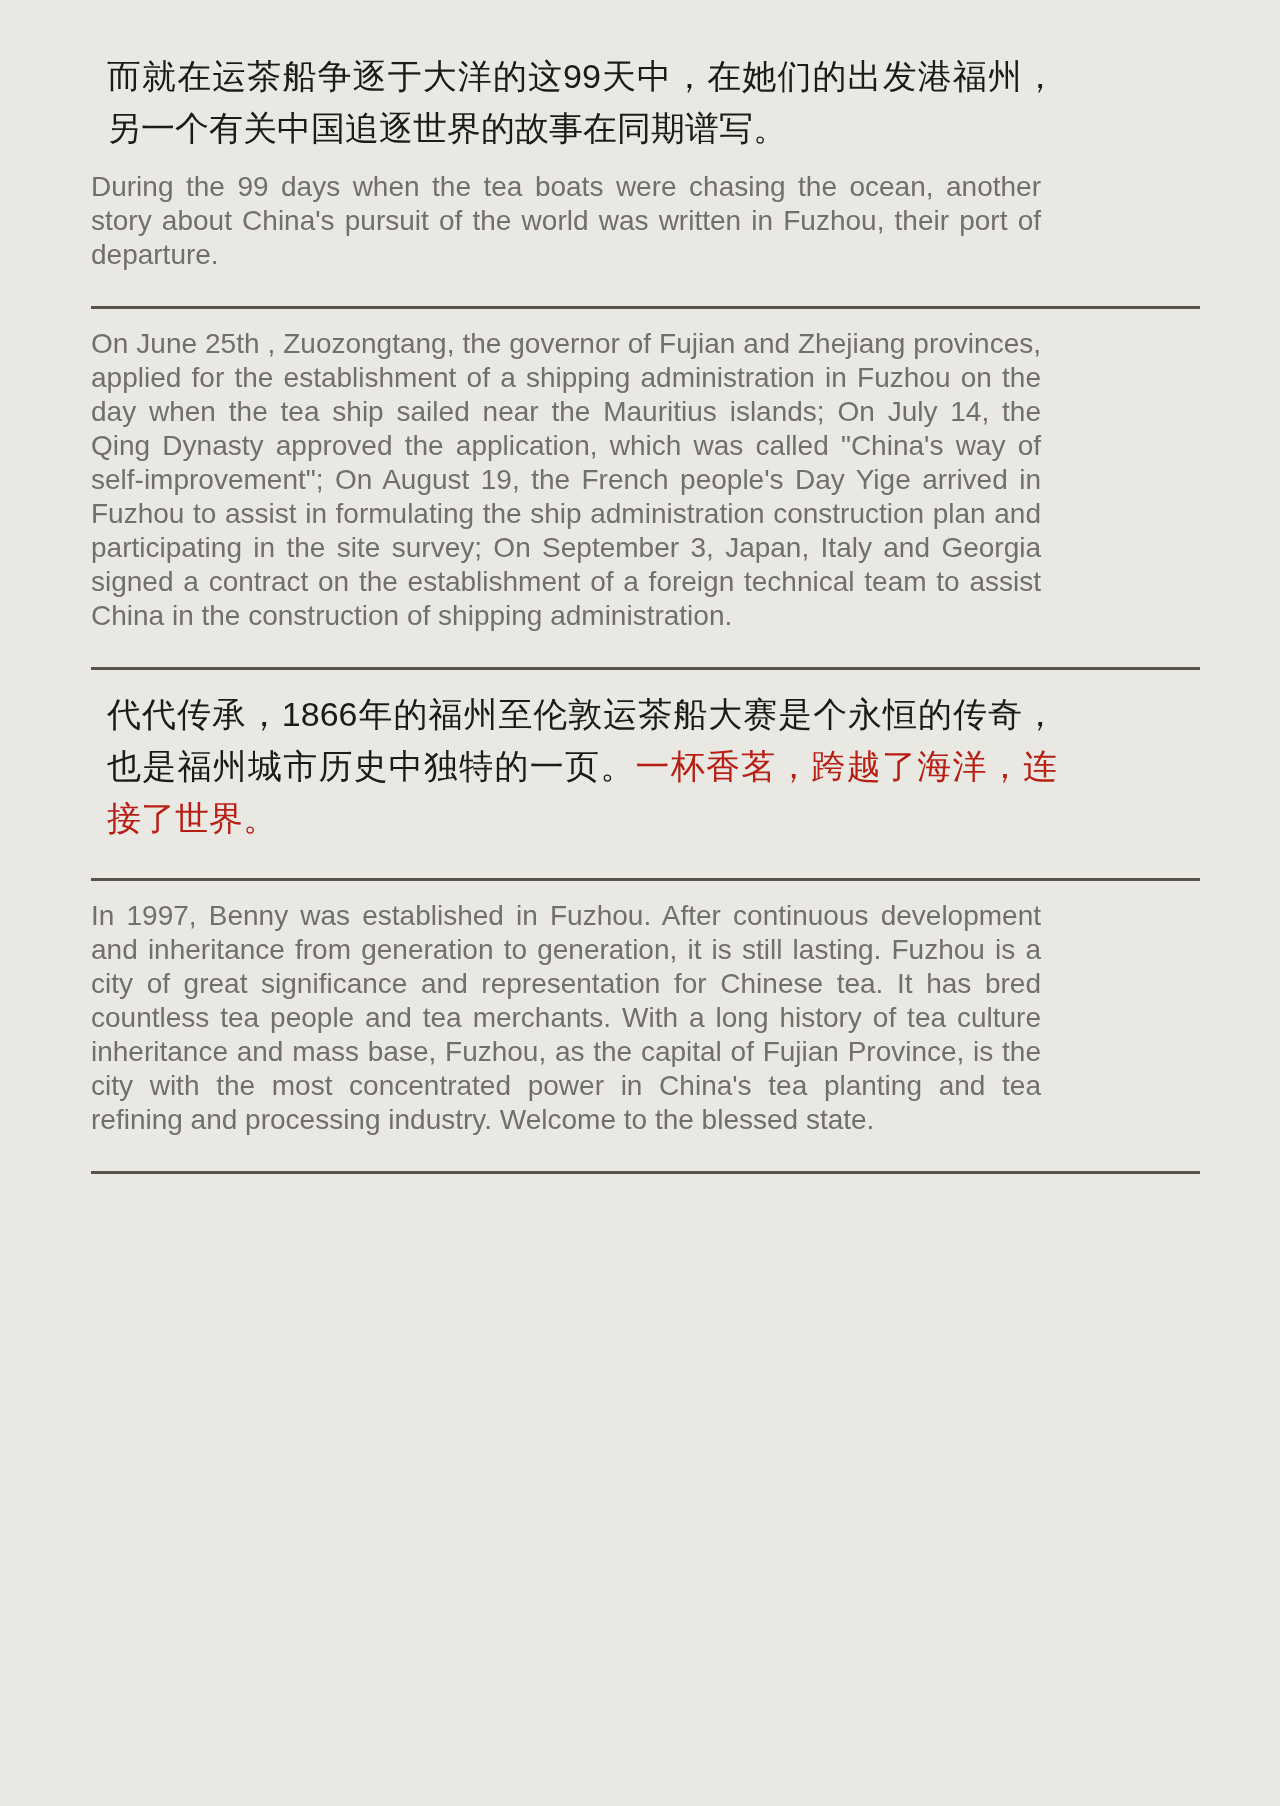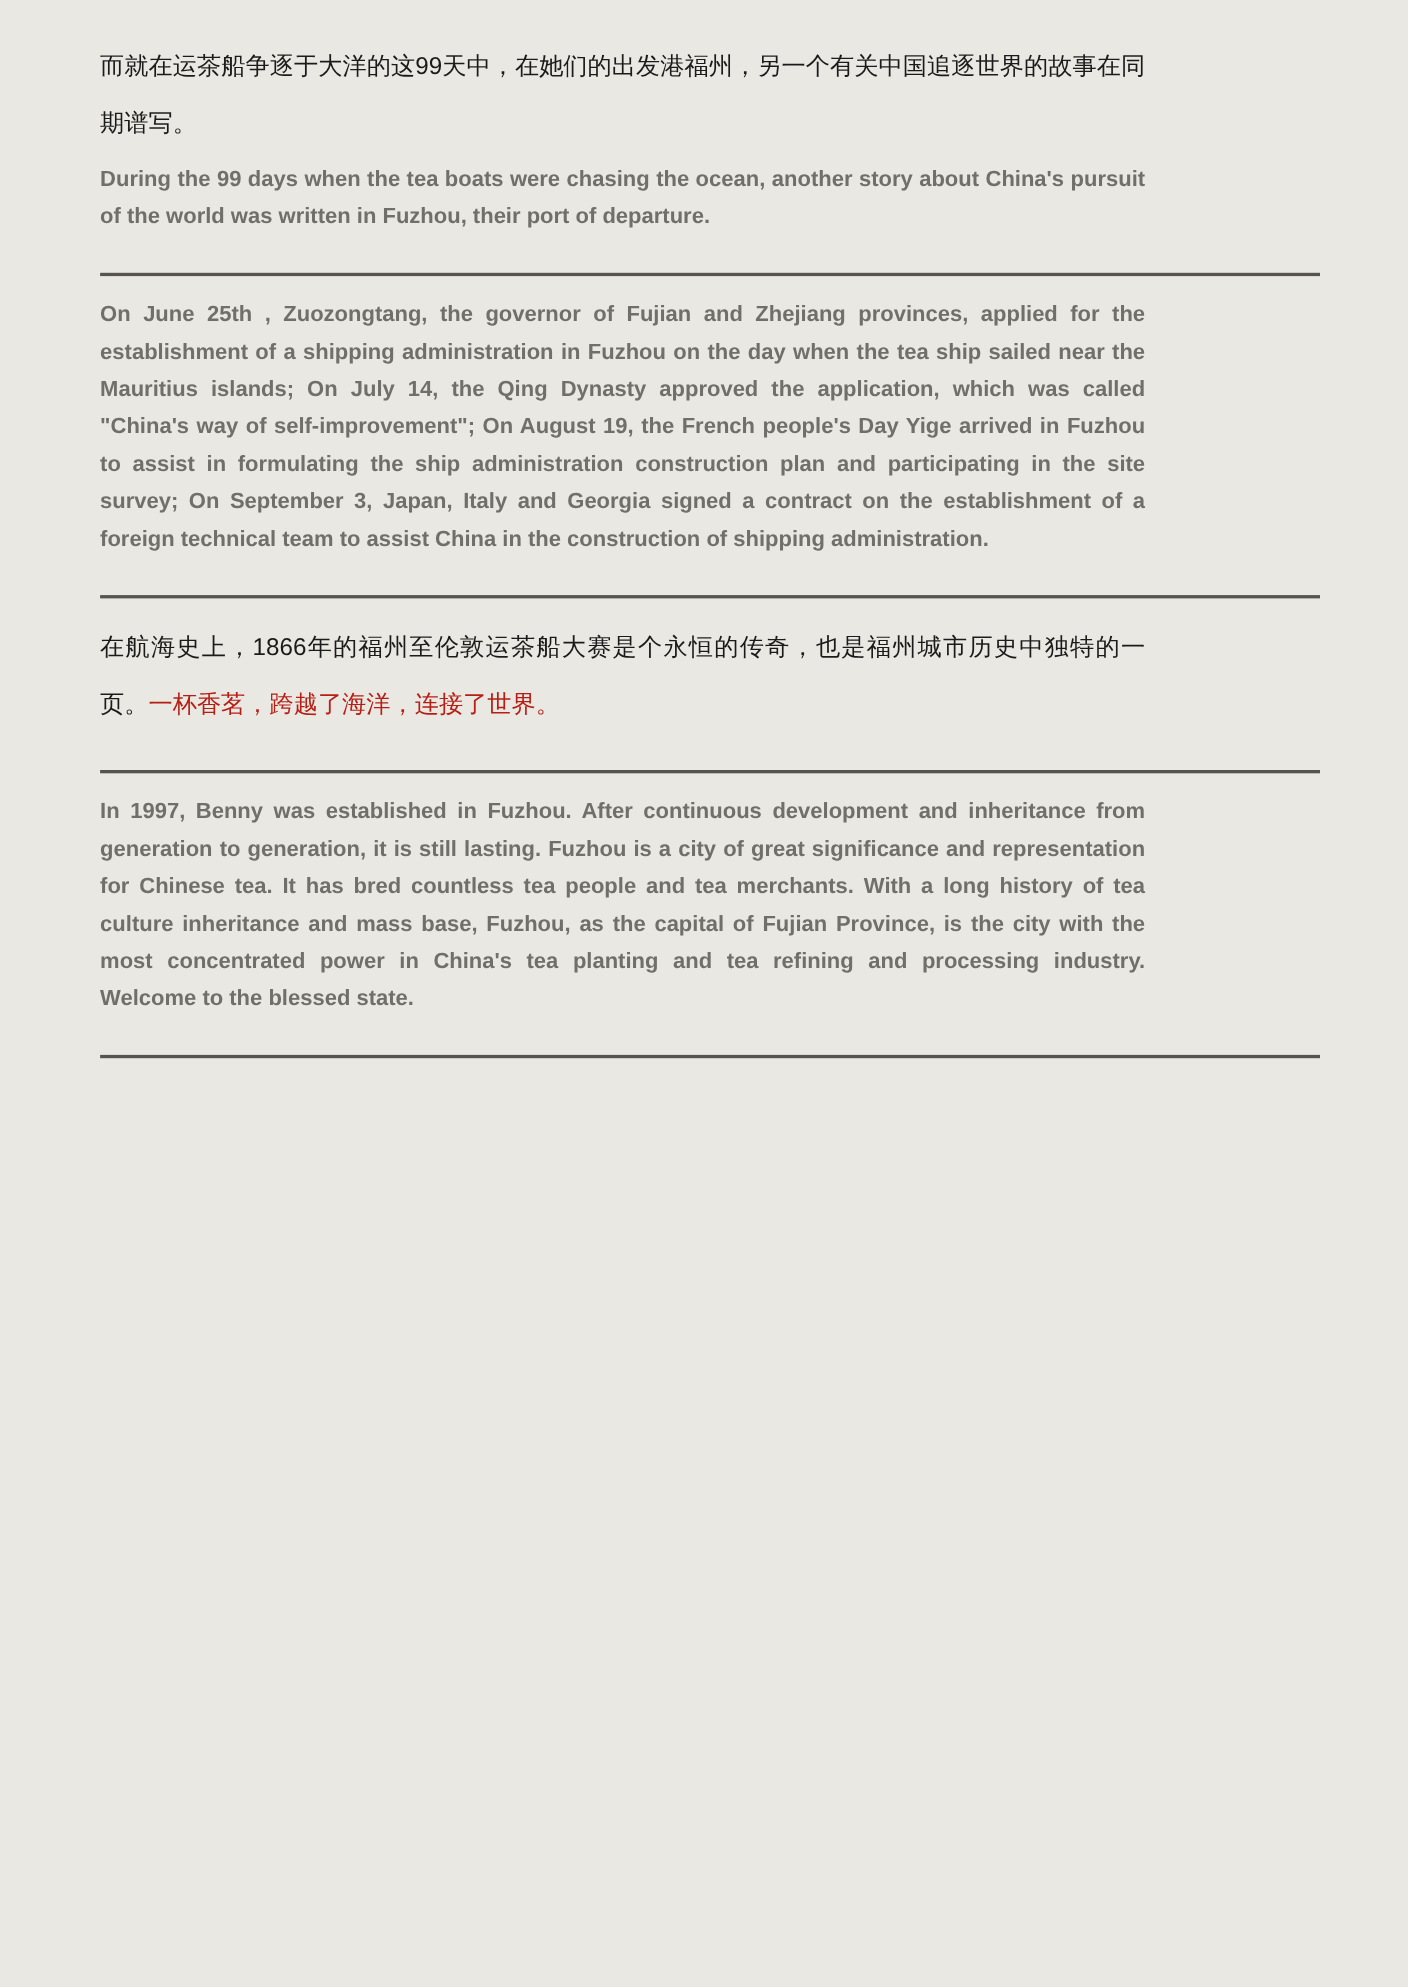--- a/index.html
+++ b/index.html
@@ -12,35 +12,35 @@
     background: #eae8e2;
     font-family: "Liberation Sans", "DejaVu Sans", sans-serif;
     overflow: hidden;
   }
   .page {
     margin: 0 80px 0 91px; 
     padding-top: 34px;
   }
   .zh {
     width: 950px;
-    font-size: 22px;
+    font-size: 34px;
     line-height: 52px;
     color: #1b1b1b;
     text-align: justify;
-    margin: 0;
+    margin: 16px;
     font-weight: 400;
   }
   .en {
     width: 950px;
-    font-size: 20px;
+    font-size: 28px;
     line-height: 34px;
     color: #716f6a;
     text-align: justify;
     margin: 8px 0 0 0;
-    font-weight: 700;
+    font-weight: 400;
   }
   .divider {
     border: none;
     border-top: 3px solid #57544e;
     margin: 34px 0 18px 0;
     width: 100%;
   }
   .red {
     color: #b71e14;
   }
@@ -57,21 +57,21 @@
 
   <hr class="divider">
 
   <section>
     <p class="en">On June 25th , Zuozongtang, the governor of Fujian and Zhejiang provinces, applied for the establishment of a shipping administration in Fuzhou on the day when the tea ship sailed near the Mauritius islands; On July 14, the Qing Dynasty approved the application, which was called "China's way of self-improvement"; On August 19, the French people's Day Yige arrived in Fuzhou to assist in formulating the ship administration construction plan and participating in the site survey; On September 3, Japan, Italy and Georgia signed a contract on the establishment of a foreign technical team to assist China in the construction of shipping administration.</p>
   </section>
 
   <hr class="divider">
 
   <section>
-    <p class="zh"><span>在航海史上，1866年的福州至伦敦运茶船大赛是个永恒的传奇，也是福州城市历史中独特的一页。</span><span class="red">一杯香茗，跨越了海洋，连接了世界。</span></p>
+    <p class="zh"><span>代代传承，1866年的福州至伦敦运茶船大赛是个永恒的传奇，也是福州城市历史中独特的一页。</span><span class="red">一杯香茗，跨越了海洋，连接了世界。</span></p>
   </section>
 
   <hr class="divider">
 
   <section>
     <p class="en">In 1997, Benny was established in Fuzhou. After continuous development and inheritance from generation to generation, it is still lasting. Fuzhou is a city of great significance and representation for Chinese tea. It has bred countless tea people and tea merchants. With a long history of tea culture inheritance and mass base, Fuzhou, as the capital of Fujian Province, is the city with the most concentrated power in China's tea planting and tea refining and processing industry. Welcome to the blessed state.</p>
   </section>
 
   <hr class="divider">
 

